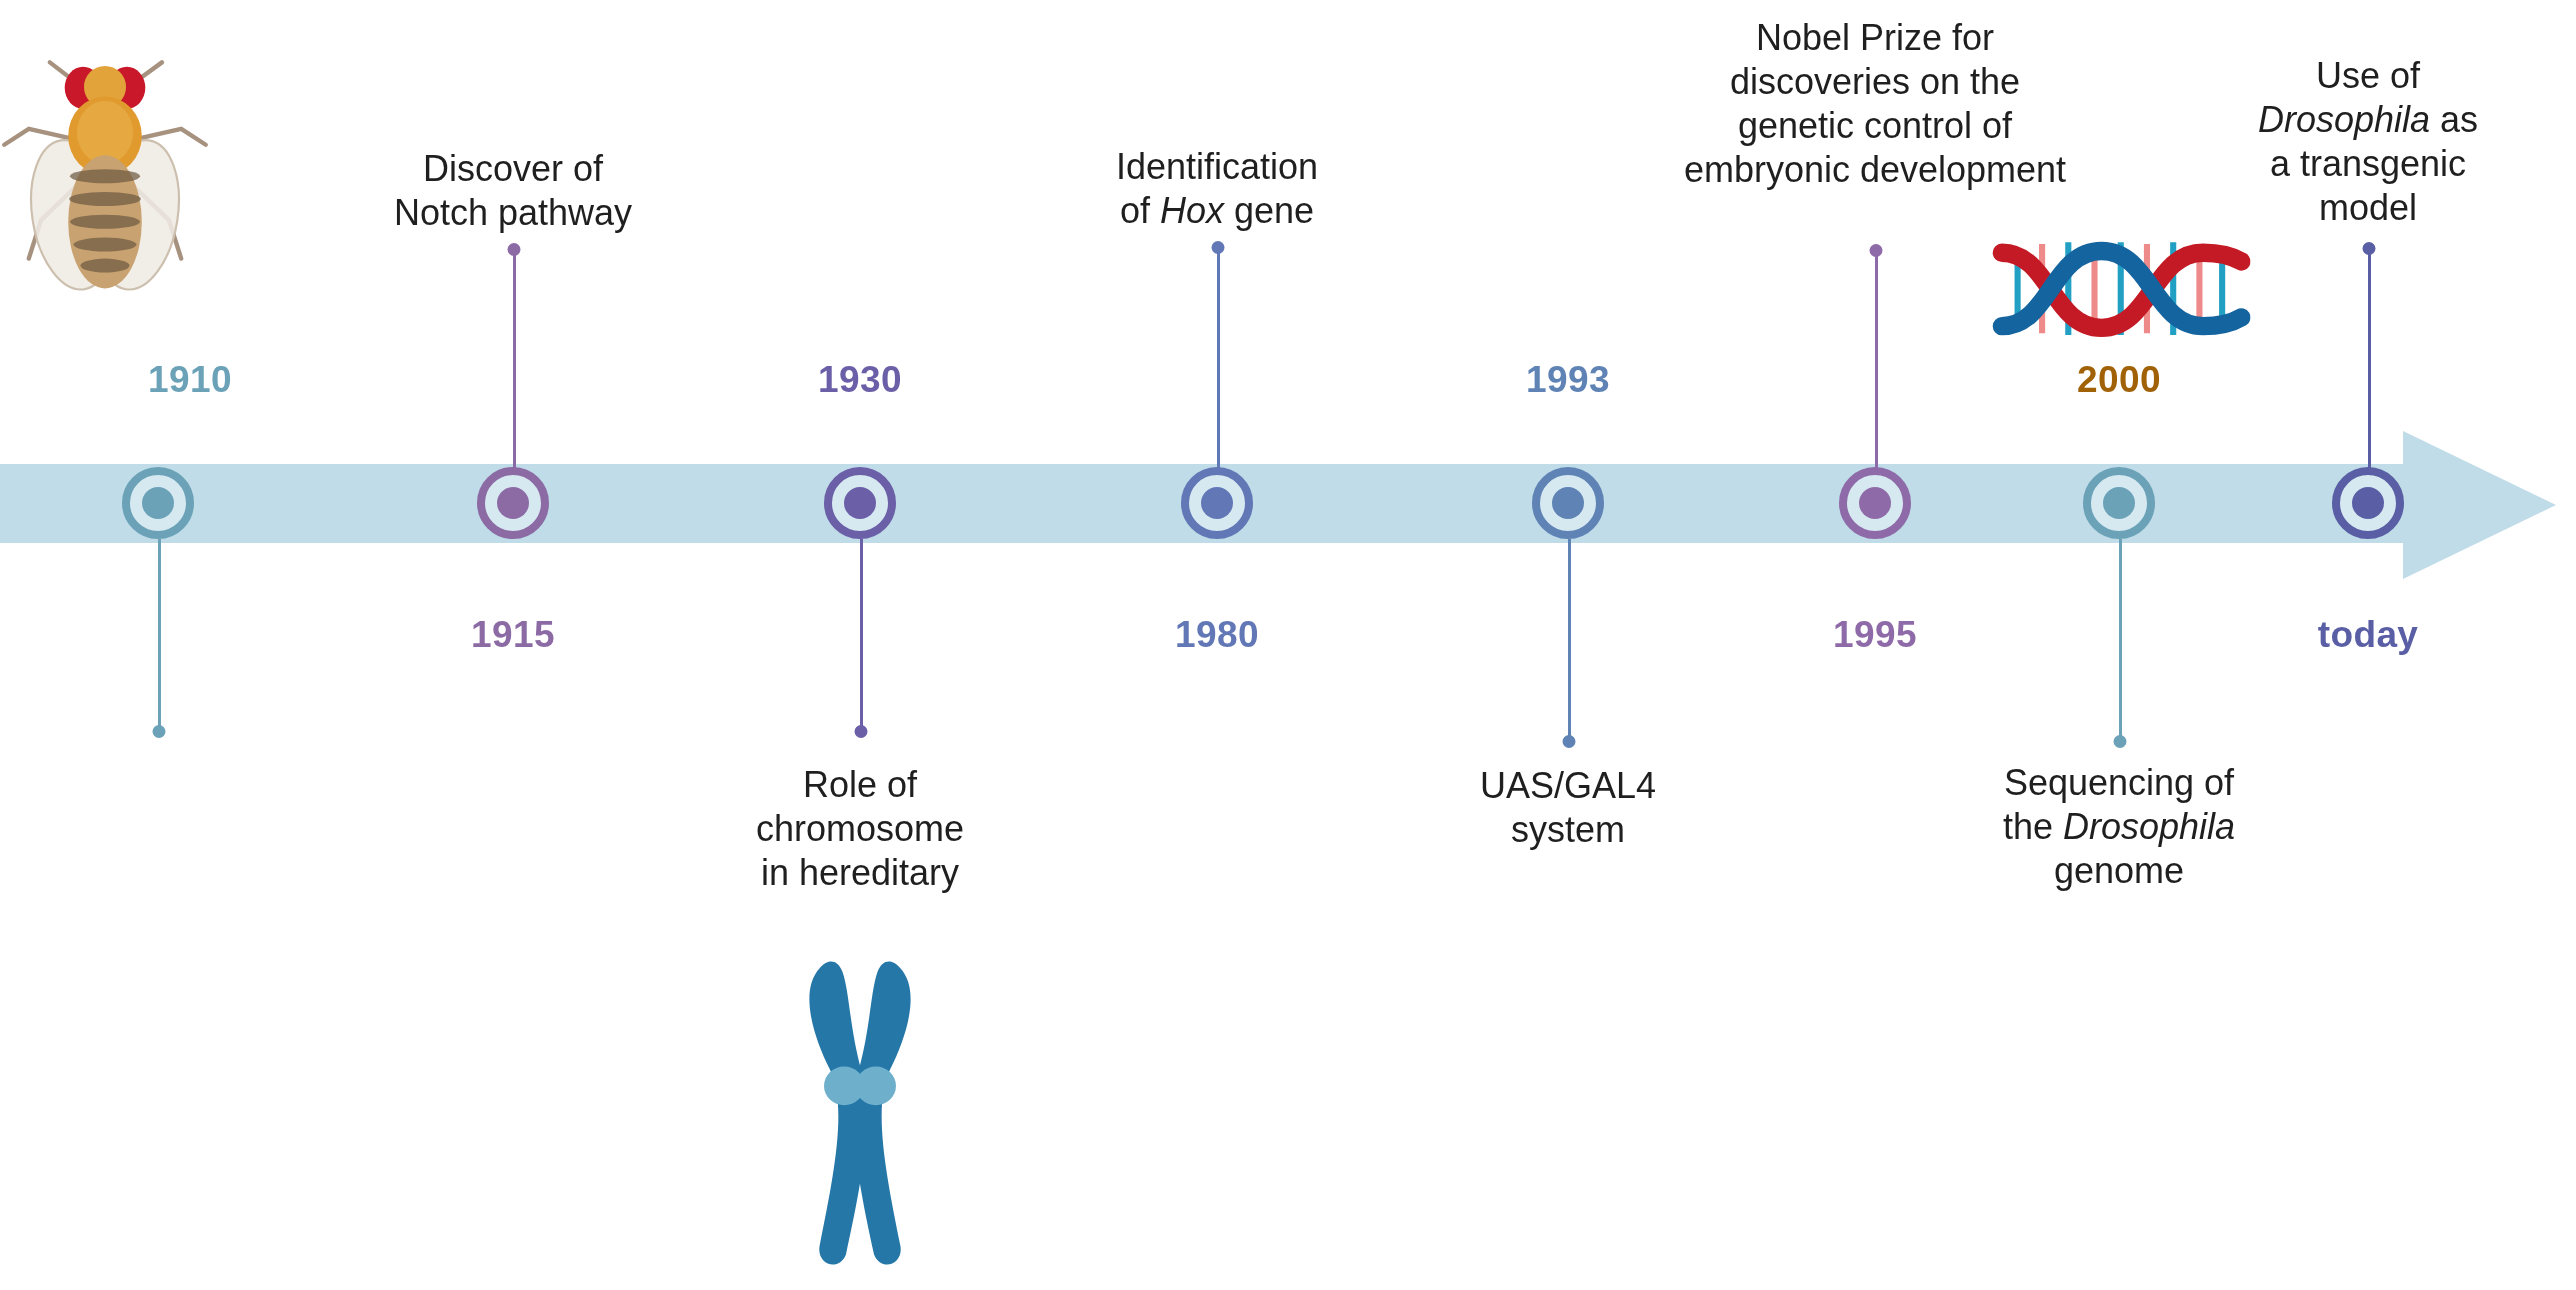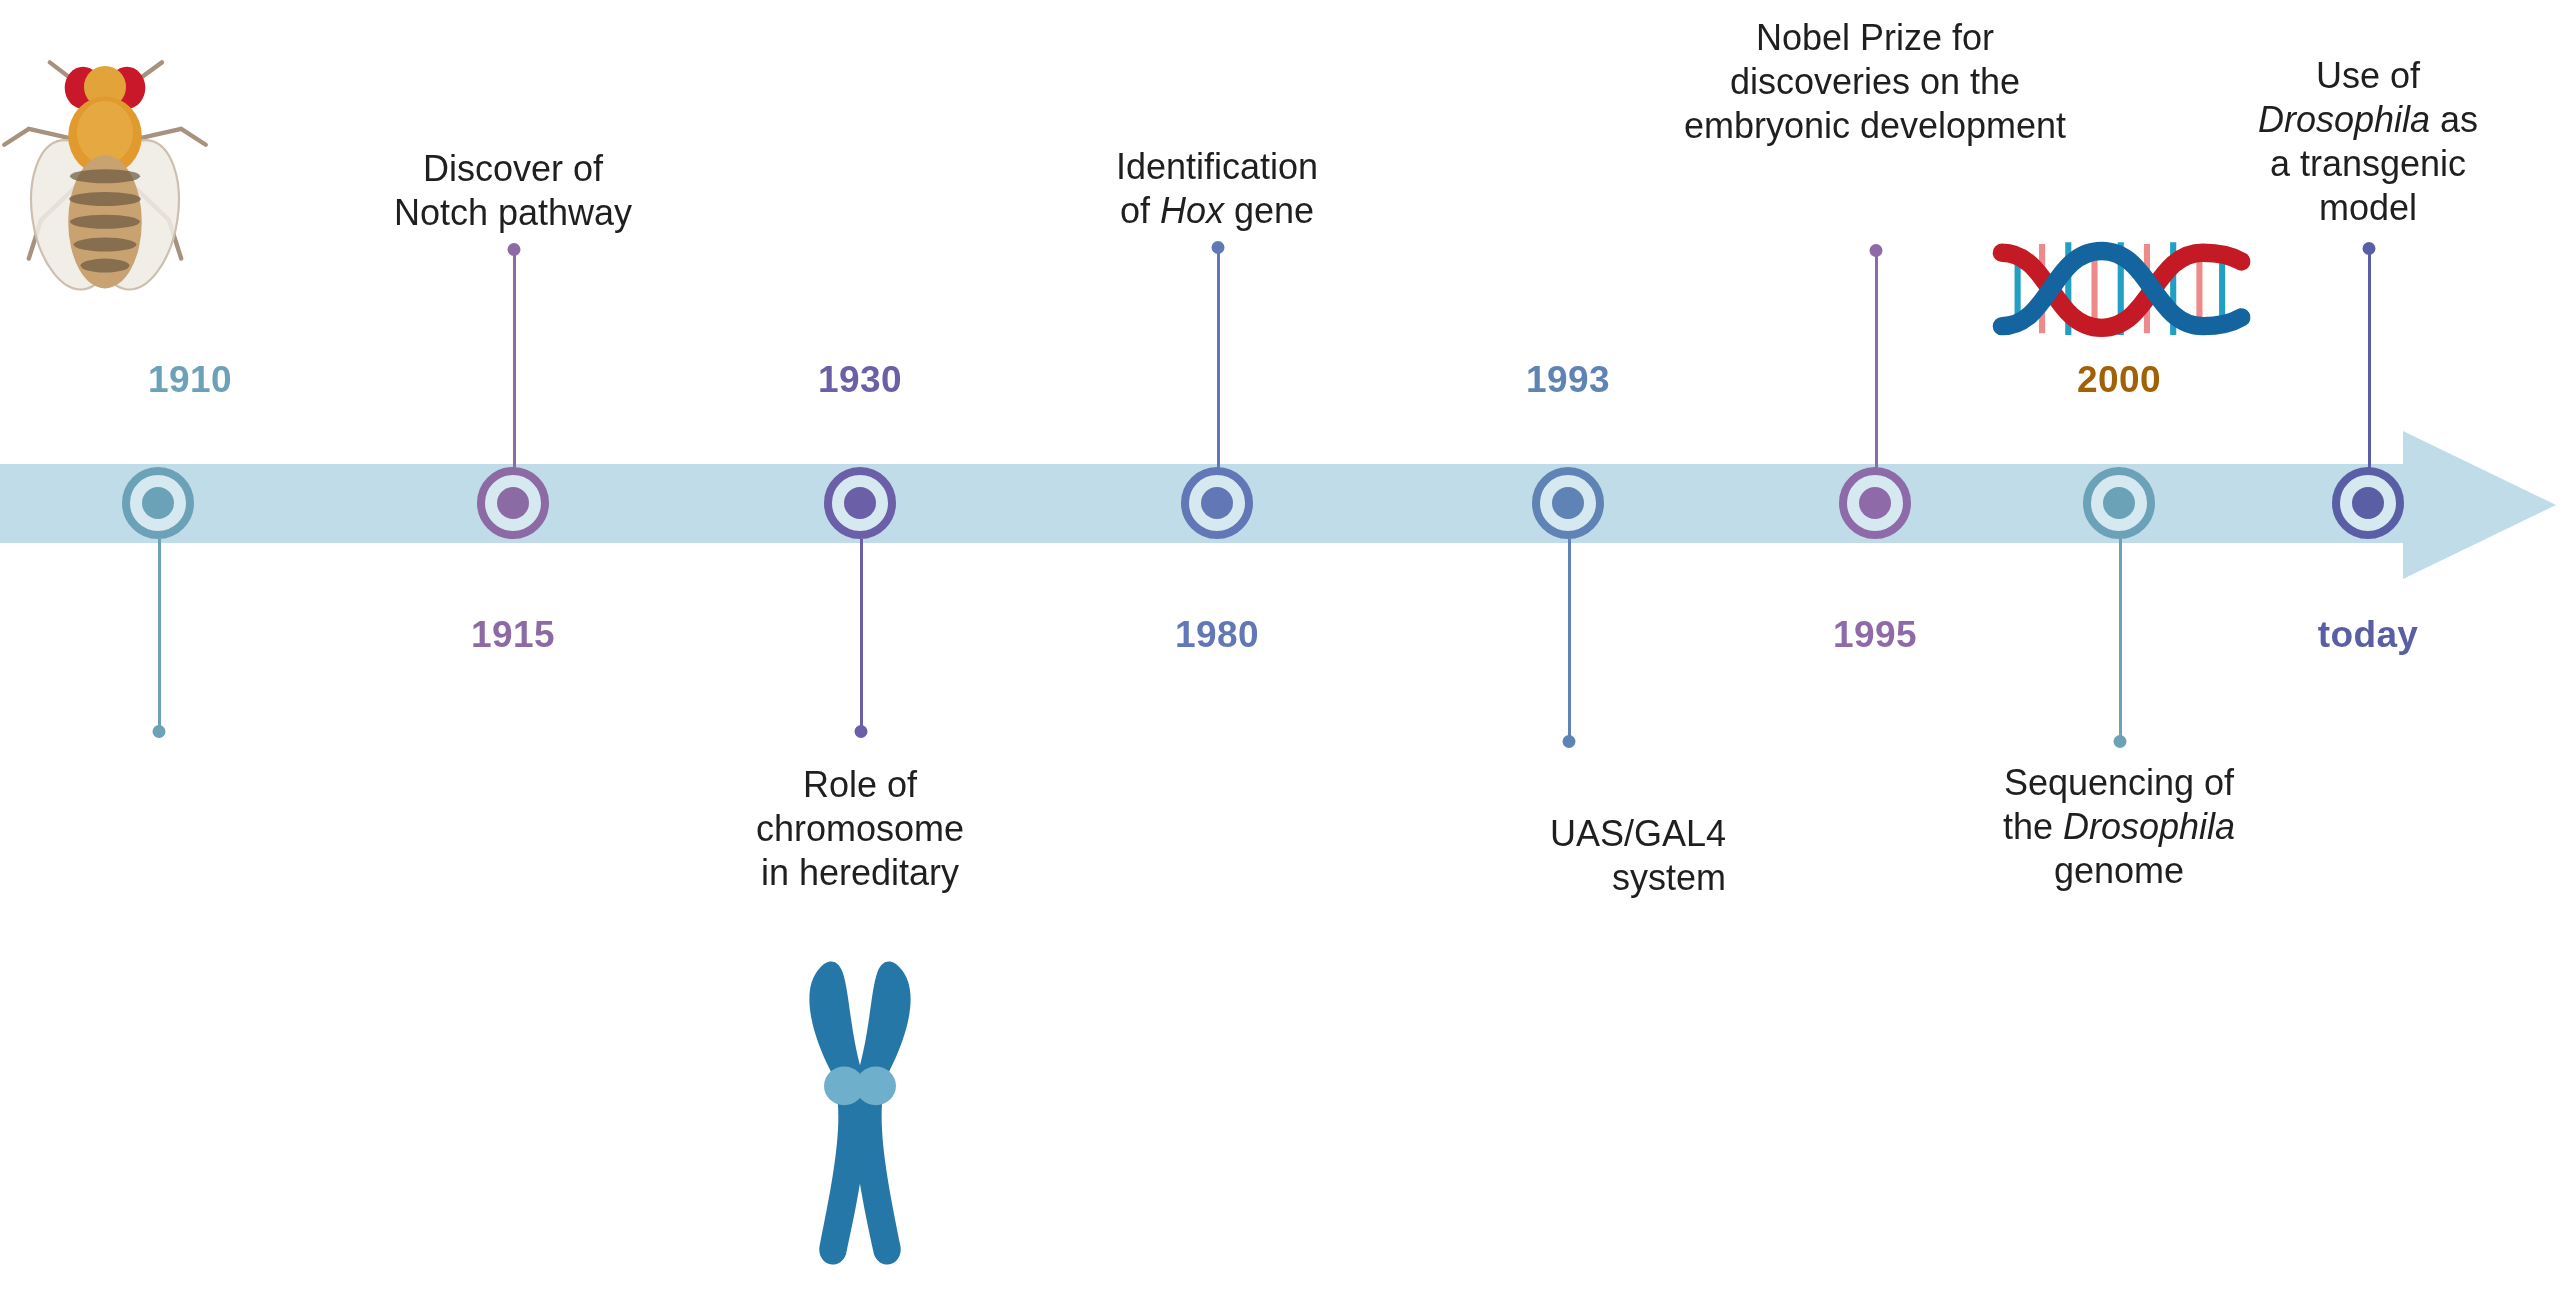--- a/index.html
+++ b/index.html
@@ -247,28 +247,29 @@
   </div>
   <div class="year" style="left:1217px; top:614px; color:#6277b5;">1980</div>
 
   <div class="year" style="left:1568px; top:359px; color:#5f83b5;">1993</div>
   <div class="marker" style="left:1568px; top:503px; border-color:#5f83b5;">
     <span class="dot" style="background:#5f83b5;"></span>
   </div>
   <div class="stem down" style="left:1568px; top:539px; height:203px; background:#5f83b5;">
     <span class="knob" style="background:#5f83b5;"></span>
   </div>
-  <div class="caption" style="left:1568px; top:812px; width:316px;text-align:right;">
+  <div class="caption" style="left:1568px; top:764px; width:316px;">
     <div>UAS/GAL4</div>
     <div>system</div>
   </div>
 
   <div class="caption" style="left:1875px; top:16px; width:491px;">
     <div>Nobel Prize for</div>
     <div>discoveries on the</div>
+    <div>genetic control of</div>
     <div>embryonic development</div>
   </div>
   <div class="stem up" style="left:1875px; top:250px; height:220px; background:#8e6ba8;">
     <span class="knob" style="background:#8e6ba8;"></span>
   </div>
   <div class="marker" style="left:1875px; top:503px; border-color:#8e6ba8;">
     <span class="dot" style="background:#8e6ba8;"></span>
   </div>
   <div class="year" style="left:1875px; top:614px; color:#8e6ba8;">1995</div>
 

